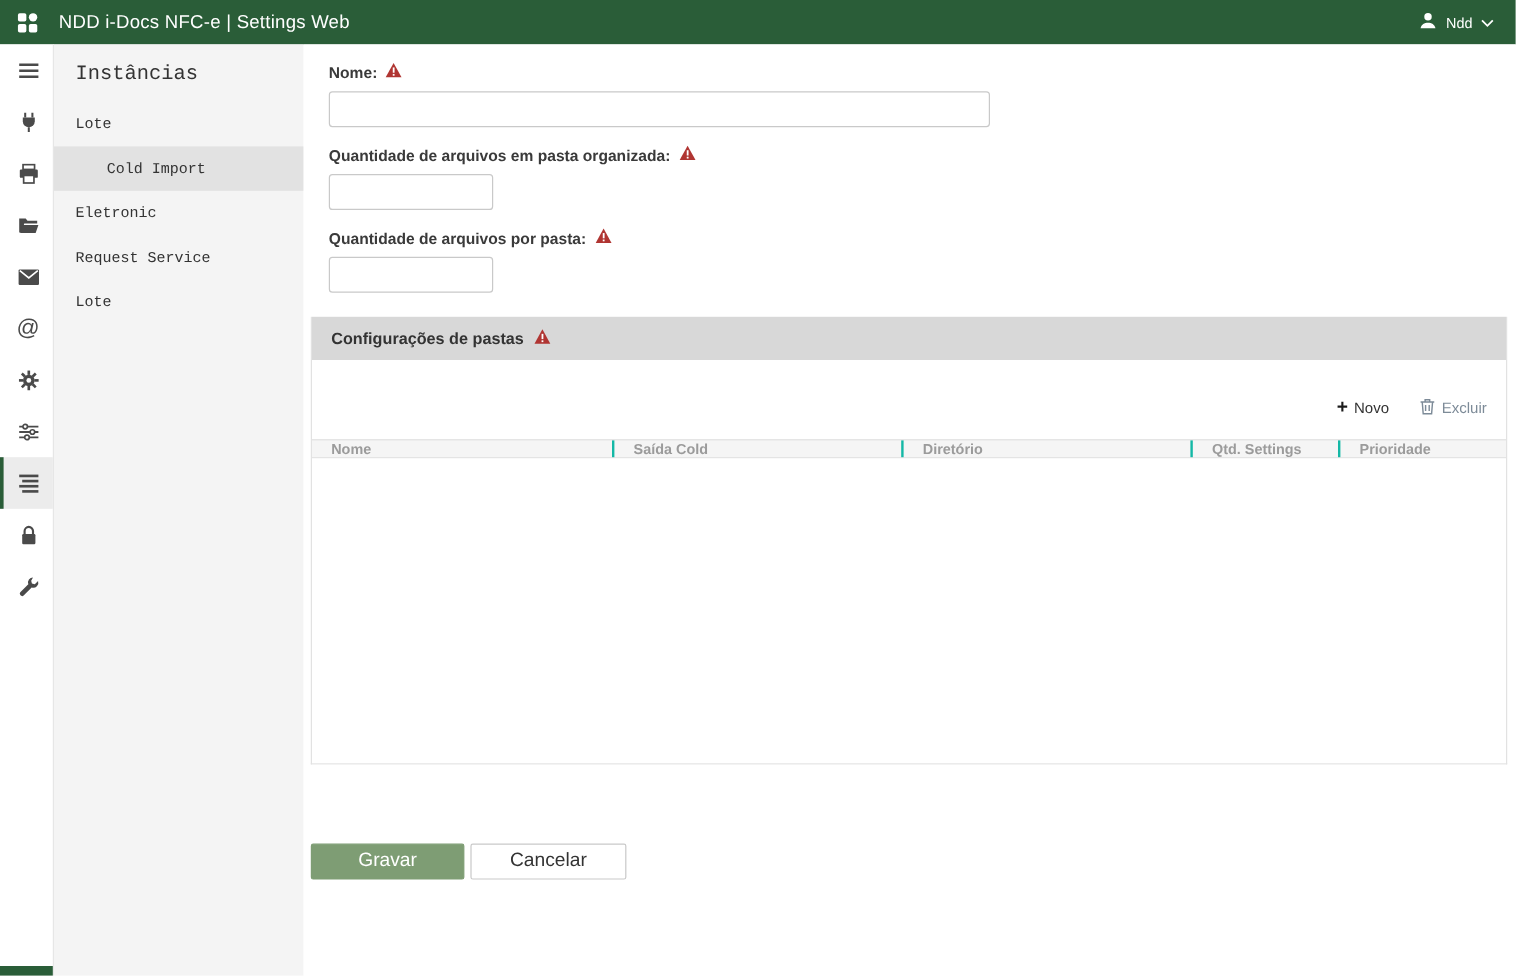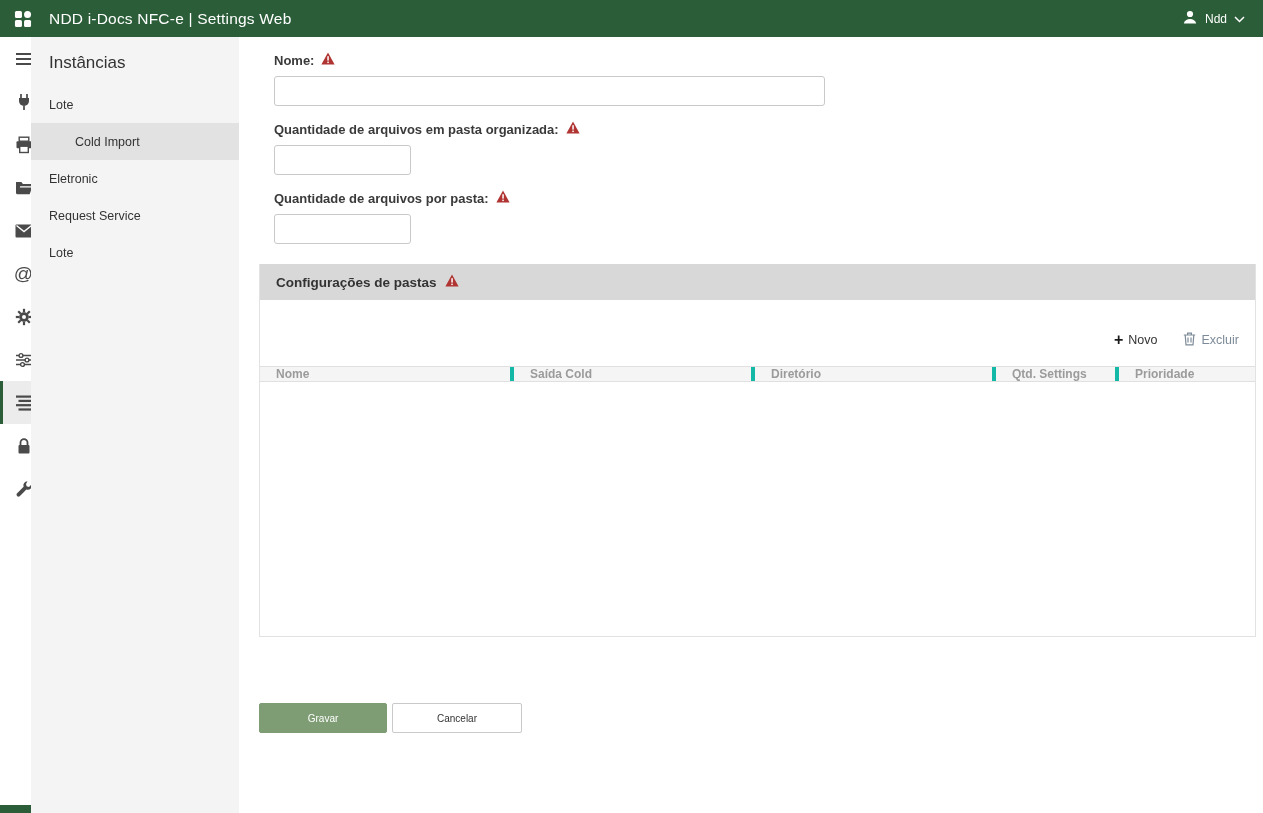--- a/index.html
+++ b/index.html
@@ -39,22 +39,23 @@
     height: 43px; display: flex; align-items: center; justify-content: center;
     border-left: 3px solid transparent; cursor: pointer;
   }
   .icon-item.selected { background: #ececec; border-left-color: #2a5d38; }
   .icon-item svg { display: block; }
   .at-glyph { font-size: 19px; color: #4a4a4a; line-height: 1; }
   .iconbar-footer { margin-top: auto; height: 8px; background: #2a5d38; }
 
   
   .sidebar {
-    position: absolute; top: 37px; left: 31px; width: 208px; bottom: 0;
+    position: absolute; top: 37px; left: 45px; width: 208px; bottom: 0;
     background: #f4f4f4;
+    font-family: Liberation Mono, monospace;
   }
   .sidebar-title { font-size: 17px; color: #333; padding: 16px 18px 13px 18px; }
   .sidebar-item {
     font-size: 12.5px; color: #333; padding: 12px 18px 11px 18px; cursor: pointer;
   }
   .sidebar-item.selected { background: #e2e2e2; padding-left: 44px; }
 
   
   .main { position: absolute; top: 37px; left: 253px; right: 0; bottom: 0; background: #fff; }
   .main-header {
@@ -99,35 +100,35 @@
   .tool-link .plus { font-size: 16px; font-weight: bold; color: #1a1a1a; line-height: 1; }
   .tool-link.excluir { color: #7d8b98; }
 
   .grid-header {
     display: flex; height: 16px; align-items: flex-start;
     background: #f5f5f5; border-top: 1px solid #e0e0e0; border-bottom: 1px solid #e0e0e0;
     font-size: 12px; font-weight: bold; color: #9b9b9b;
   }
   .grid-cell {
     display: flex; align-items: center; padding-left: 16px;
-    border-left: 4px solid #14b8a6;
+    border-left: 2px solid #14b8a6;
   }
   .grid-cell:first-child { border-left: none; }
   .col-0 { width: 250px; }
   .col-1 { width: 241px; }
   .col-2 { width: 241px; }
   .col-3 { width: 123px; }
   .col-4 { width: 118px; }
   .col-filler { flex: 1; }
   .grid-body { height: 254px; background: #fff; }
 
   
   .footer-buttons { display: flex; gap: 5px; margin-top: 66px; }
   .btn {
-    height: 30px; font-size: 10px; cursor: pointer;
+    height: 30px; font-size: 16px; cursor: pointer;
     font-family: "Liberation Sans", sans-serif; border-radius: 2px;
   }
   .btn-save { width: 128px; background: #7e9d74; color: #fff; border: 1px solid #7e9d74; }
   .btn-cancel { width: 130px; background: #fff; color: #333; border: 1px solid #c9c9c9; }
 
   .warn-icon { flex: 0 0 auto; display: inline-block; }
 </style>
 </head>
 <body>
 

